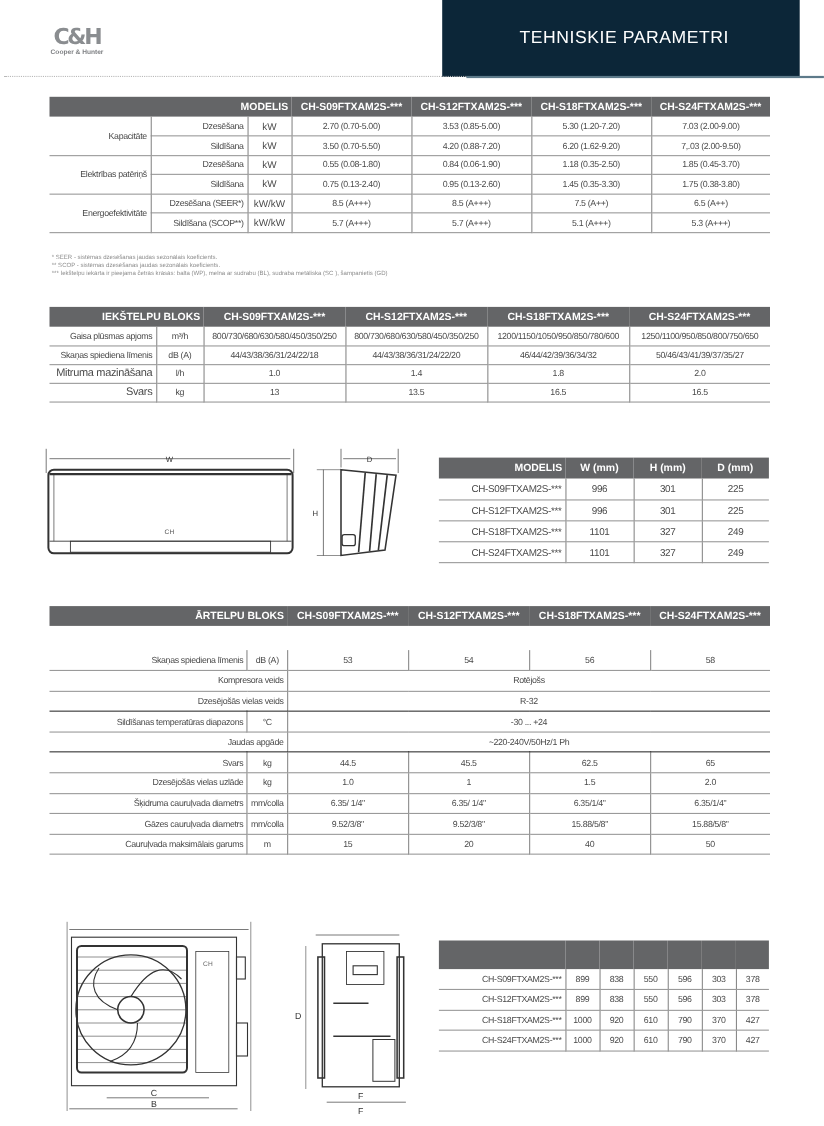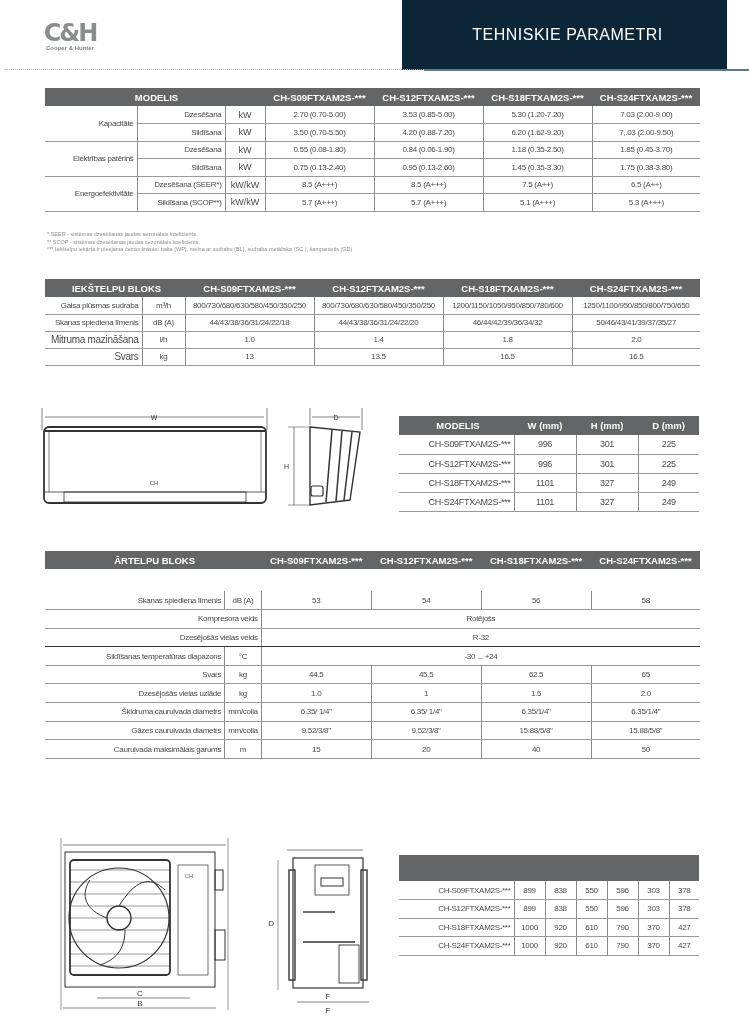--- a/index.html
+++ b/index.html
@@ -1,28 +1,28 @@
 <!DOCTYPE html>
 <html><head>
 <meta charset="utf-8">
 <style>
   * { box-sizing: border-box; margin: 0; padding: 0; }
   body { width: 749px; height: 1024px; background: #fff; font-family: "Liberation Sans", sans-serif; color: #3a3a3a; position: relative; overflow: hidden; }
   .abs { position: absolute; }
   .logo { left: 30px; top: 22px; width: 80px; height: 32px; text-align: center; }
-  .logo-mark { font-family: "DejaVu Sans", sans-serif; font-weight: bold; font-size: 24px; color: #8a8d90; letter-spacing: -2px; line-height: 22px; }
+  .logo-mark { font-family: "DejaVu Sans", sans-serif; font-weight: bold; font-size: 20px; color: #8a8d90; letter-spacing: -2px; line-height: 22px; }
   .logo-text { font-size: 6px; color: #7d7f82; font-weight: bold; line-height: 8px; }
   .title-box { left: 402px; top: 0; width: 325px; height: 70px; background: #0c2638; color: #fff; display: flex; align-items: center; justify-content: center; font-size: 16px; letter-spacing: 0.5px; padding-left: 6px; }
   .dotline { left: 4px; top: 69px; width: 420px; border-top: 1px dotted #b8b8b8; }
   .title-underline { left: 424px; top: 69px; width: 325px; height: 2px; background: #5d7a8a; }
 
   table { border-collapse: collapse; position: absolute; font-size: 9px; color: #4a4a4a; }
   table td, table th { height: 18px; padding: 0 3px; white-space: nowrap; }
   th { background: #646567; color: #fff; font-weight: bold; font-size: 9.5px; text-align: center; }
-  th.l { text-align: center; padding-left: 6px; margin-top: 28px; }
+  th.l { text-align: right; padding-left: 6px; margin-top: 28px; }
   td.c { text-align: center; }
   td.l { text-align: right; }
   .cond { font-size: 8px; letter-spacing: -0.3px; }
   .bb td { border-bottom: 1px solid #9a9a9a; }
   .vr { border-right: 1px solid #8a8a8a; }
 
   #t1 { left: 45px; top: 88px; width: 655px; }
   #t1 td { height: 17.5px; }
   #notes { left: 47px; top: 231px; font-size: 5.5px; color: #8c8c8c; line-height: 7.5px; }
 
@@ -149,21 +149,21 @@
       <tr>
     <th class="l" colspan="2">IEKŠTELPU BLOKS</th>
     <th>CH-S09FTXAM2S-***</th>
     <th>CH-S12FTXAM2S-***</th>
     <th>CH-S18FTXAM2S-***</th>
     <th>CH-S24FTXAM2S-***</th>
   </tr>
   </tbody>
     <tbody id="t2body">
       <tr class="bb">
-        <td class="l cond vr">Gaisa plūsmas sudraba</td>
+        <td class="l cond vr">Gaisa plūsmas apjoms</td>
         <td class="c cond vr">m³/h</td>
         <td class="c cond vr">800/730/680/630/580/450/350/250</td>
         <td class="c cond vr">800/730/680/630/580/450/350/250</td>
         <td class="c cond vr">1200/1150/1050/950/850/780/600</td>
         <td class="c cond">1250/1100/950/850/800/750/650</td>
       </tr>
       <tr class="bb">
         <td class="l cond vr">Skaņas spiediena līmenis</td>
         <td class="c cond vr">dB (A)</td>
         <td class="c cond vr">44/43/38/36/31/24/22/18</td>
@@ -299,20 +299,24 @@
         <td class="c cond" colspan="4">Rotējošs</td>
       </tr>
       <tr class="bb thick">
         <td class="l cond vr" colspan="2">Dzesējošās vielas veids</td>
         <td class="c cond" colspan="4">R-32</td>
       </tr>
       <tr class="bb">
         <td class="l cond vr">Sildīšanas temperatūras diapazons</td>
         <td class="c cond vr">°C</td>
         <td class="c cond" colspan="4">-30 ... +24</td>
+      </tr>
+      <tr class="bb thick">
+        <td class="l cond vr" colspan="2">Jaudas apgāde</td>
+        <td class="c cond" colspan="4">~220-240V/50Hz/1 Ph</td>
       </tr>
       <tr class="bb">
         <td class="l cond vr big">Svars</td>
         <td class="c cond vr">kg</td>
         <td class="c cond vr">44.5</td>
         <td class="c cond vr">45.5</td>
         <td class="c cond vr">62.5</td>
         <td class="c cond">65</td>
       </tr>
       <tr class="bb">

